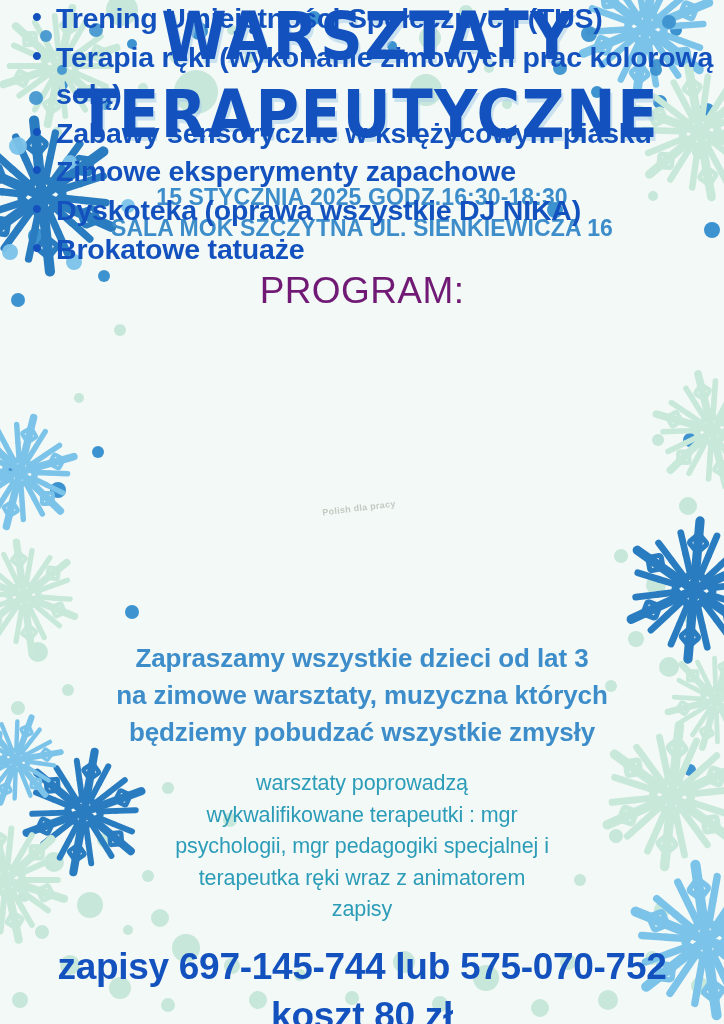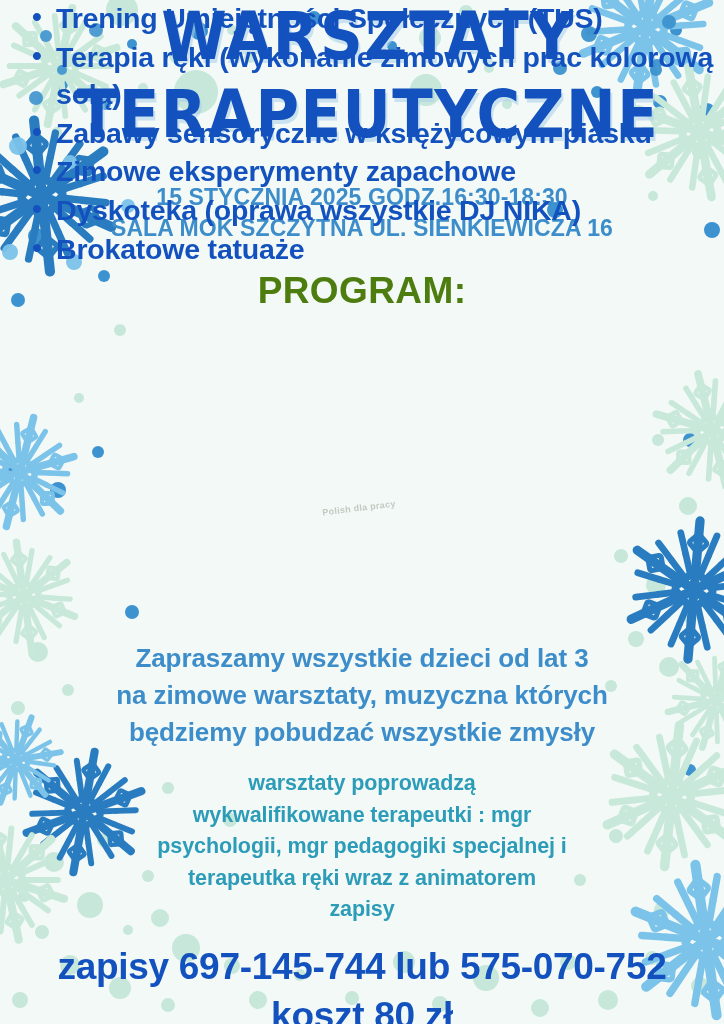--- a/index.html
+++ b/index.html
@@ -65,22 +65,22 @@
     font-size: 23px;
     line-height: 1.33;
     letter-spacing: .1px;
     text-transform: uppercase;
   }
   .datevenue .dv-line { display: block; }
 
   
   .program-heading {
     top: 270px;
-    color: #4d7c0f;
-    font-weight: 700;
+    color: #701a75;
+    font-weight: 400;
     font-size: 37px;
     letter-spacing: .4px;
   }
 
   
   .program-list {
     top: 320px;
     left: 0;
     width: 100%;
     text-align: left;
@@ -115,21 +115,21 @@
     font-size: 26px;
     line-height: 1.42;
     letter-spacing: -.1px;
   }
   .invitation .inv-line { display: block; }
 
   
   .staff {
     top: 768px;
     color: #2c9cb8;
-    font-weight: 700;
+    font-weight: 400;
     font-size: 21.5px;
     line-height: 1.47;
     letter-spacing: -.1px;
   }
   .staff .st-line { display: block; }
 
   
   .footer {
     top: 942px;
     color: #1352be;

